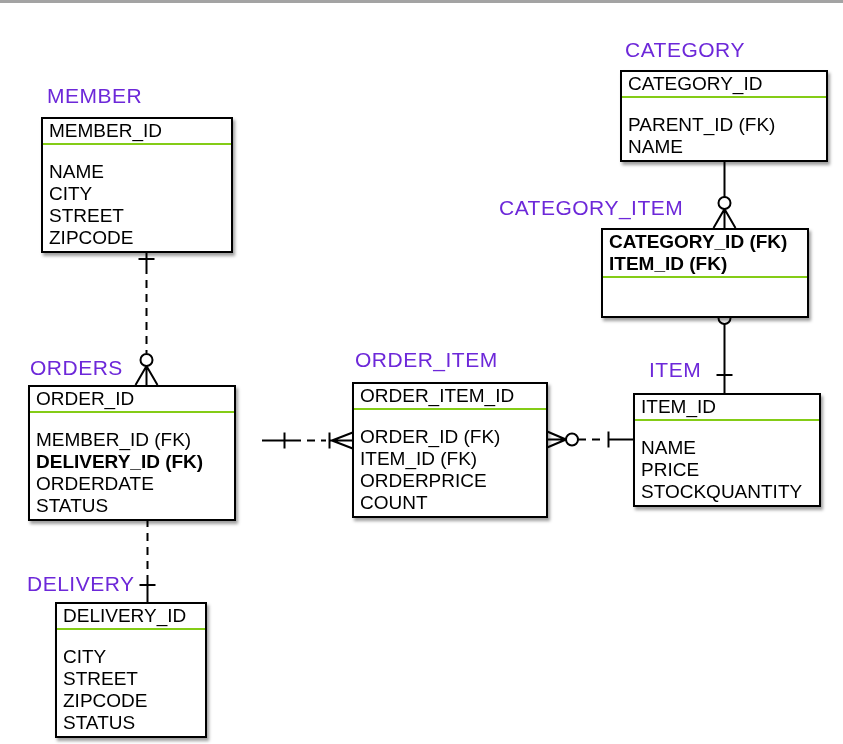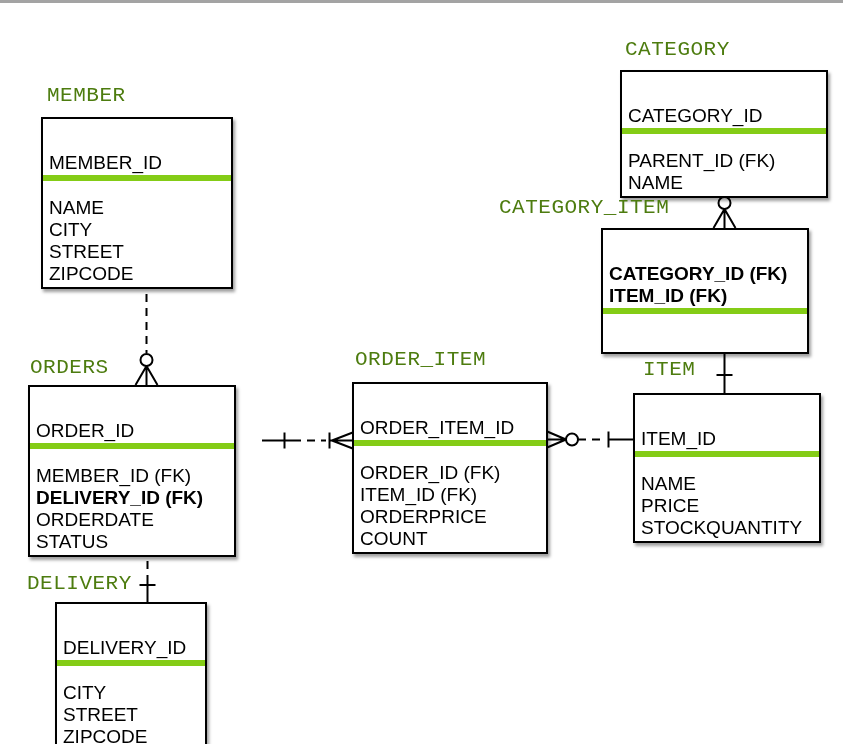--- a/index.html
+++ b/index.html
@@ -6,27 +6,27 @@
   .stage{
     position:relative;width:843px;height:744px;background:#ffffff;overflow:hidden;
     font-family:"Liberation Sans",sans-serif;color:#000;
   }
   .top-rule{position:absolute;left:0;top:0;width:843px;height:3px;background:#a3a3a3;}
   svg.wires{position:absolute;left:0;top:0;width:843px;height:744px;z-index:1;}
   svg.wires line, svg.wires path{stroke:#000;stroke-width:2;fill:none;}
   svg.wires circle{stroke:#000;stroke-width:2;fill:#fff;}
   .entity{position:absolute;z-index:2;}
   .etitle{
-    position:absolute;font-size:21px;letter-spacing:0.5px;white-space:nowrap;color:#4d7c0f;font-family:Liberation Mono, monospace;
+    position:absolute;font-size:21px;letter-spacing:0.5px;white-space:nowrap;color:#6d28d9;
   }
   .ebox{
     border:2px solid #000;background:#fff;box-sizing:border-box;width:100%;
     box-shadow:2px 3px 3px rgba(0,0,0,0.38);
   }
-  .pk{border-bottom:6px solid #84cc16;padding:1px 0 1px 0;margin-top:32px;}
+  .pk{border-bottom:2px solid #84cc16;padding:1px 0 1px 0;}
   .attrs{padding:16px 0 2px 0;min-height:20px;}
   .row{font-size:19px;line-height:22px;padding:0 6px;white-space:nowrap;}
   .row.bold{font-weight:bold;}
 </style>
 </head>
 <body>
 
 <div class="stage">
   <div class="top-rule"></div>
 
@@ -142,21 +142,21 @@
       <div class="attrs">
           <div class="row">ORDER_ID (FK)</div>
           <div class="row">ITEM_ID (FK)</div>
           <div class="row">ORDERPRICE</div>
           <div class="row">COUNT</div>
         </div>
     </div>
   </div>
 
   <div class="entity" style="left:633px;top:393px;width:188px;">
-    <div class="etitle" style="left:10px;top:-35px;">ITEM</div>
+    <div class="etitle" style="left:16px;top:-35px;">ITEM</div>
     <div class="ebox">
       <div class="pk">
           <div class="row">ITEM_ID</div>
         </div>
       <div class="attrs">
           <div class="row">NAME</div>
           <div class="row">PRICE</div>
           <div class="row">STOCKQUANTITY</div>
         </div>
     </div>

